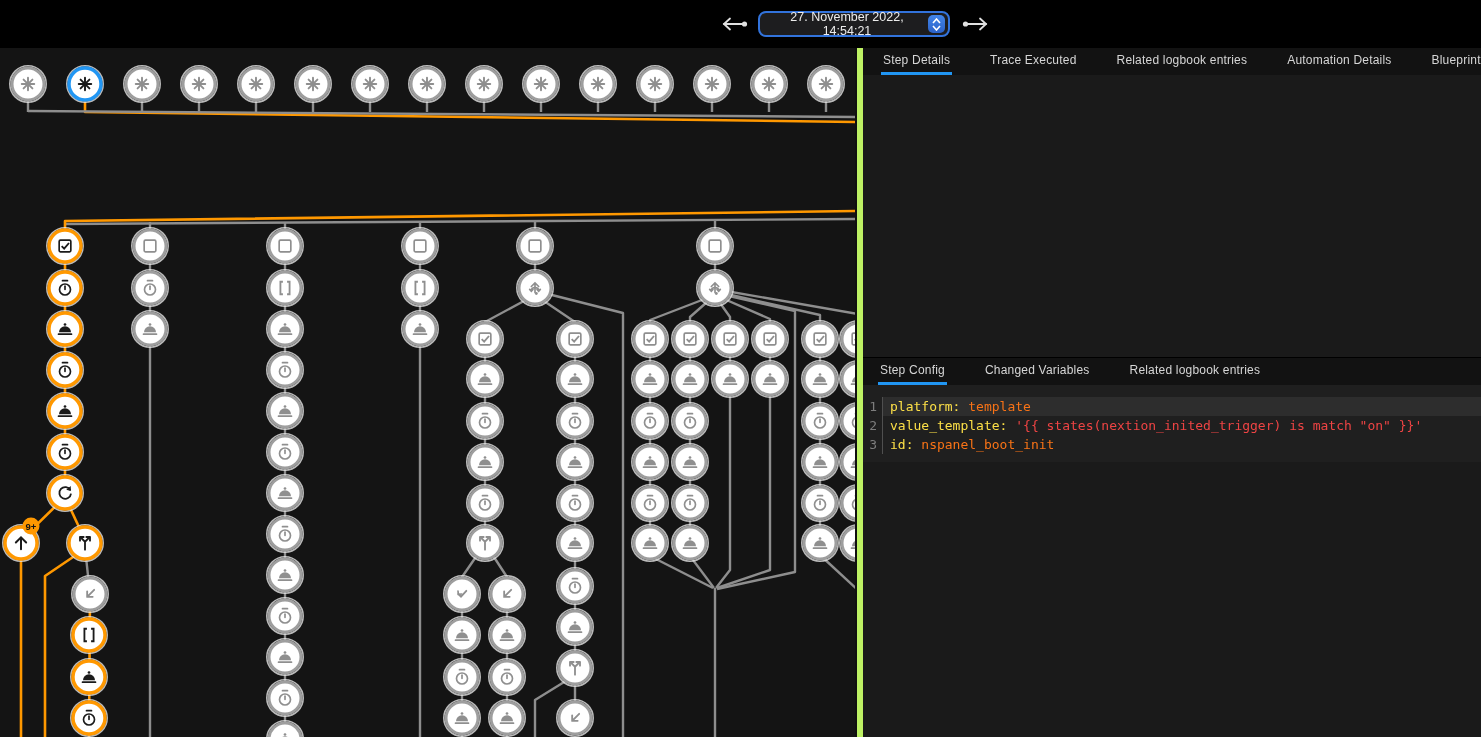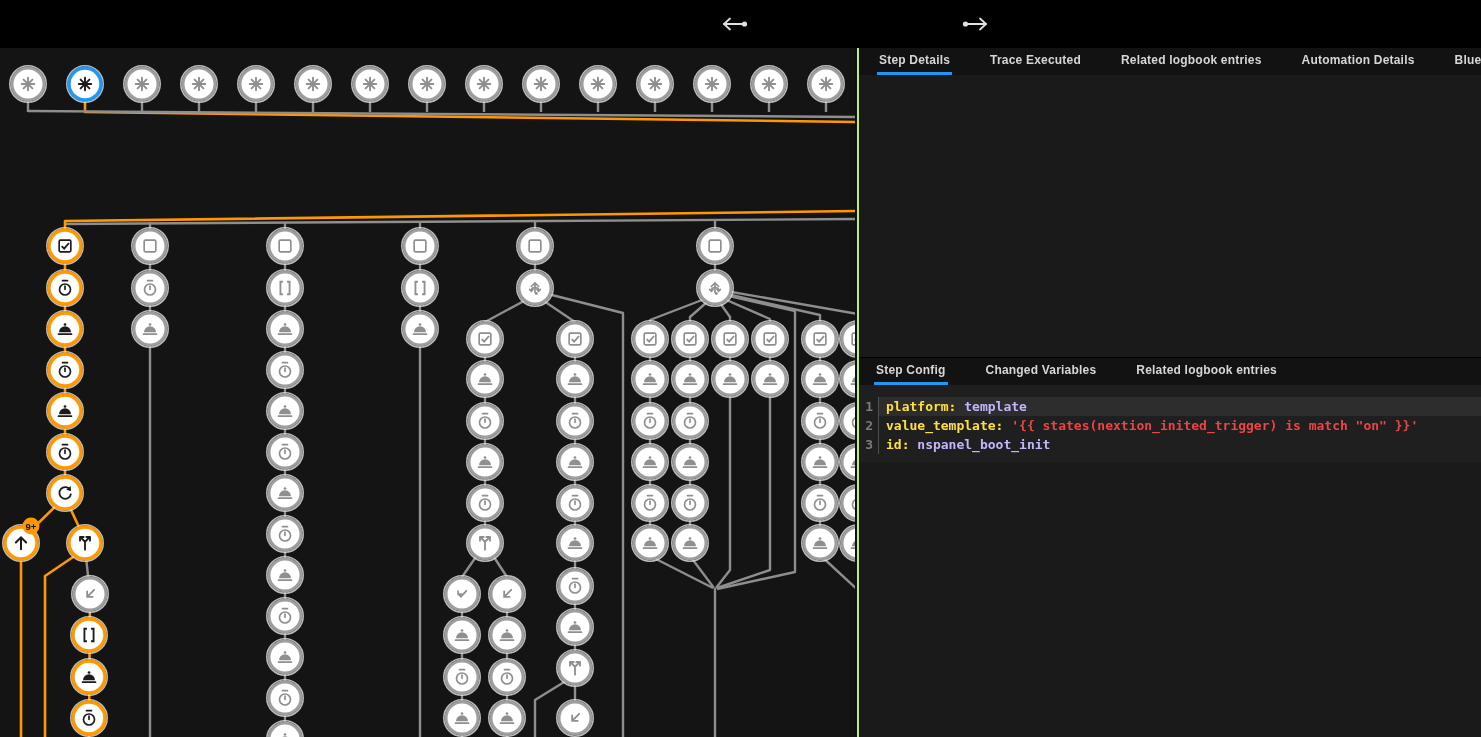--- a/index.html
+++ b/index.html
@@ -19,21 +19,21 @@
   .run-select .value { flex:1; text-align:center; color:#ececec; font-size:12.5px; padding-left:6px; }
   .run-select .stepper { width:17px; height:18px; margin-right:3px; border-radius:5px;
     background:linear-gradient(#4285e8,#2b62c9); display:flex; flex-direction:column;
     align-items:center; justify-content:center; gap:1px; }
   .run-select .stepper svg { display:block; }
 
   
   .graph-panel { position:absolute; left:0; top:48px; width:855px; height:689px;
     background:#141414; overflow:hidden; }
   .right-panel { position:absolute; left:857px; top:48px; width:624px; height:689px;
-    background:#1a1a1a; border-left:2px solid #bef264;font-weight:bold; }
+    background:#1a1a1a; border-left:6px solid #bef264; }
 
   .tabrow { height:27px; background:#121212; display:flex; align-items:stretch; gap:36px;
     padding:0 10px 0 18px; }
   .tabrow.lower { padding-left:15px;text-align:right; }
   .tab { display:flex; align-items:center; color:#d6d6d6; font-size:12px; letter-spacing:.2px;
     border-bottom:3px solid transparent; padding:0 2px; white-space:nowrap; cursor:pointer; }
   .tab.active { border-bottom-color:#2196f3; }
 
   .rp-top { height:309px; }
   .executed { color:#e6e6e6; font-size:14px; padding:20px 0 0 18px; }
@@ -41,36 +41,47 @@
   .rp-bottom { border-top:1px solid #000; }
   .code { background:#1f1f1f; font-family:"DejaVu Sans Mono", monospace; font-size:13px;
     line-height:19px; padding:12px 0 8px 0; }
   .code-row { display:flex; }
   .code-row .gutter { width:20px; text-align:right; padding-right:5px; color:#7d7d7d;
     border-right:1px solid #4f4f4f; flex:none; }
   .code-row .src { flex:1; padding-left:7px; white-space:pre; color:#d8d8d8; }
   .code-row.active .src { background:#2d2d2d; }
   .tok-key { color:#fde047;margin-top:16px; }
   .tok-str { color:#ef4444; }
-  .tok-plain { color:#c4b5fd; }
+  .tok-plain { color:#f97316; }
 </style>
 </head>
 <body>
 
 <div class="stage">
 
   <div class="topbar">
     <div class="nav-arrow prev">
       <svg width="28" height="16" viewBox="0 0 28 16">
         <g stroke="#e0e0e0" stroke-width="1.8" fill="none" stroke-linecap="round">
           <line x1="3" y1="8" x2="21" y2="8"></line>
           <path d="M9 2.5 L3 8 L9 13.5"></path>
         </g>
         <circle cx="23.5" cy="8" r="2.6" fill="#e0e0e0"></circle>
       </svg>
+    </div>
+    <div class="run-select">
+      <span class="value">27. November 2022, 14:54:21</span>
+      <span class="stepper">
+        <svg width="9" height="6" viewBox="0 0 9 6">
+            <path d="M1 5 L4.5 1 L8 5" stroke="#fff" stroke-width="1.6" fill="none"></path>
+          </svg>
+        <svg width="9" height="6" viewBox="0 0 9 6">
+            <path d="M1 1 L4.5 5 L8 1" stroke="#fff" stroke-width="1.6" fill="none"></path>
+          </svg>
+      </span>
     </div>
     <div class="nav-arrow next">
       <svg width="28" height="16" viewBox="0 0 28 16">
         <g stroke="#e0e0e0" stroke-width="1.8" fill="none" stroke-linecap="round">
           <line x1="7" y1="8" x2="25" y2="8"></line>
           <path d="M19 2.5 L25 8 L19 13.5"></path>
         </g>
         <circle cx="4.5" cy="8" r="2.6" fill="#e0e0e0"></circle>
       </svg>
     </div>

